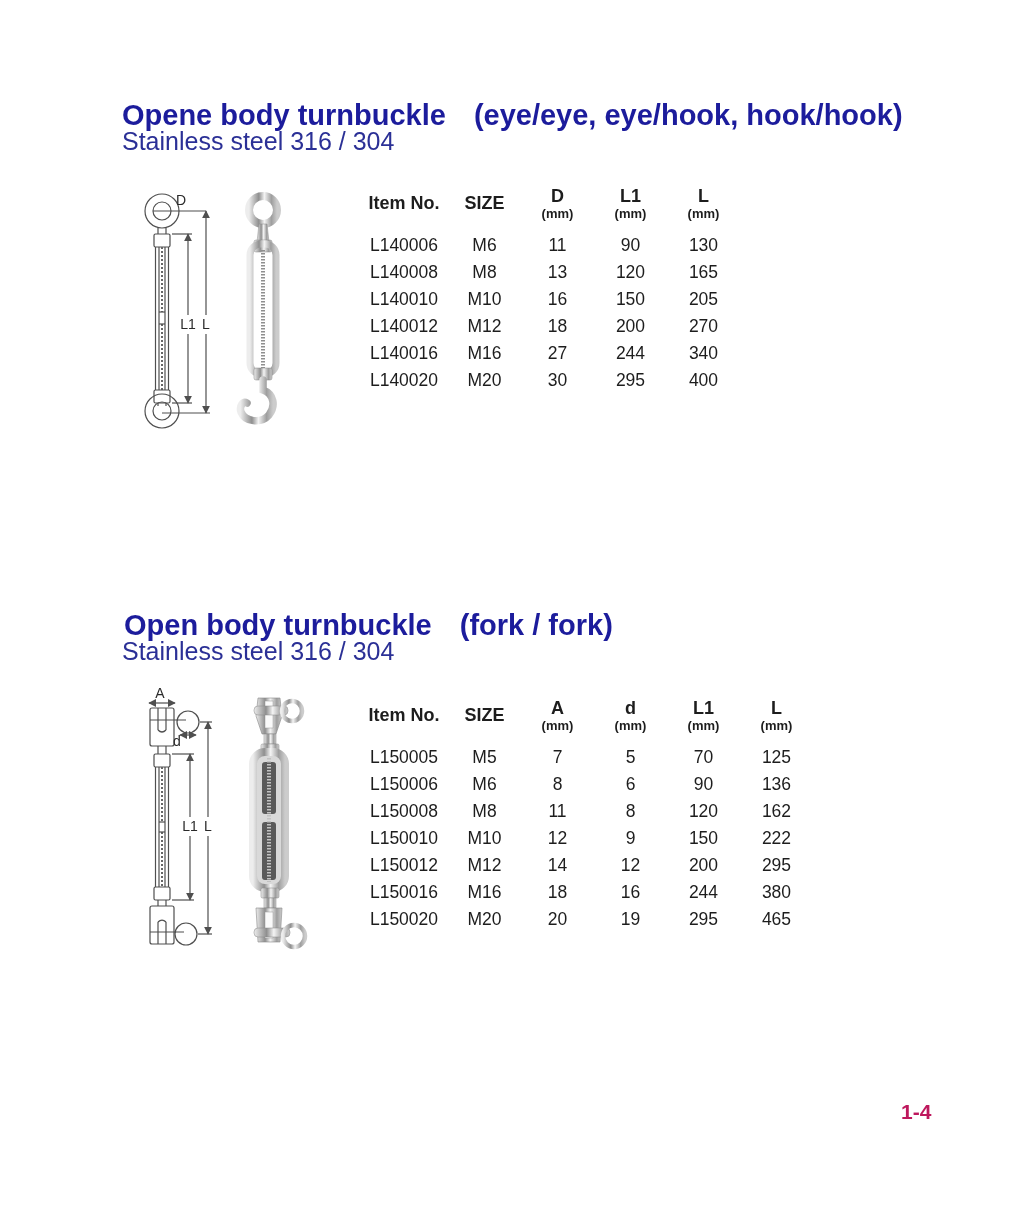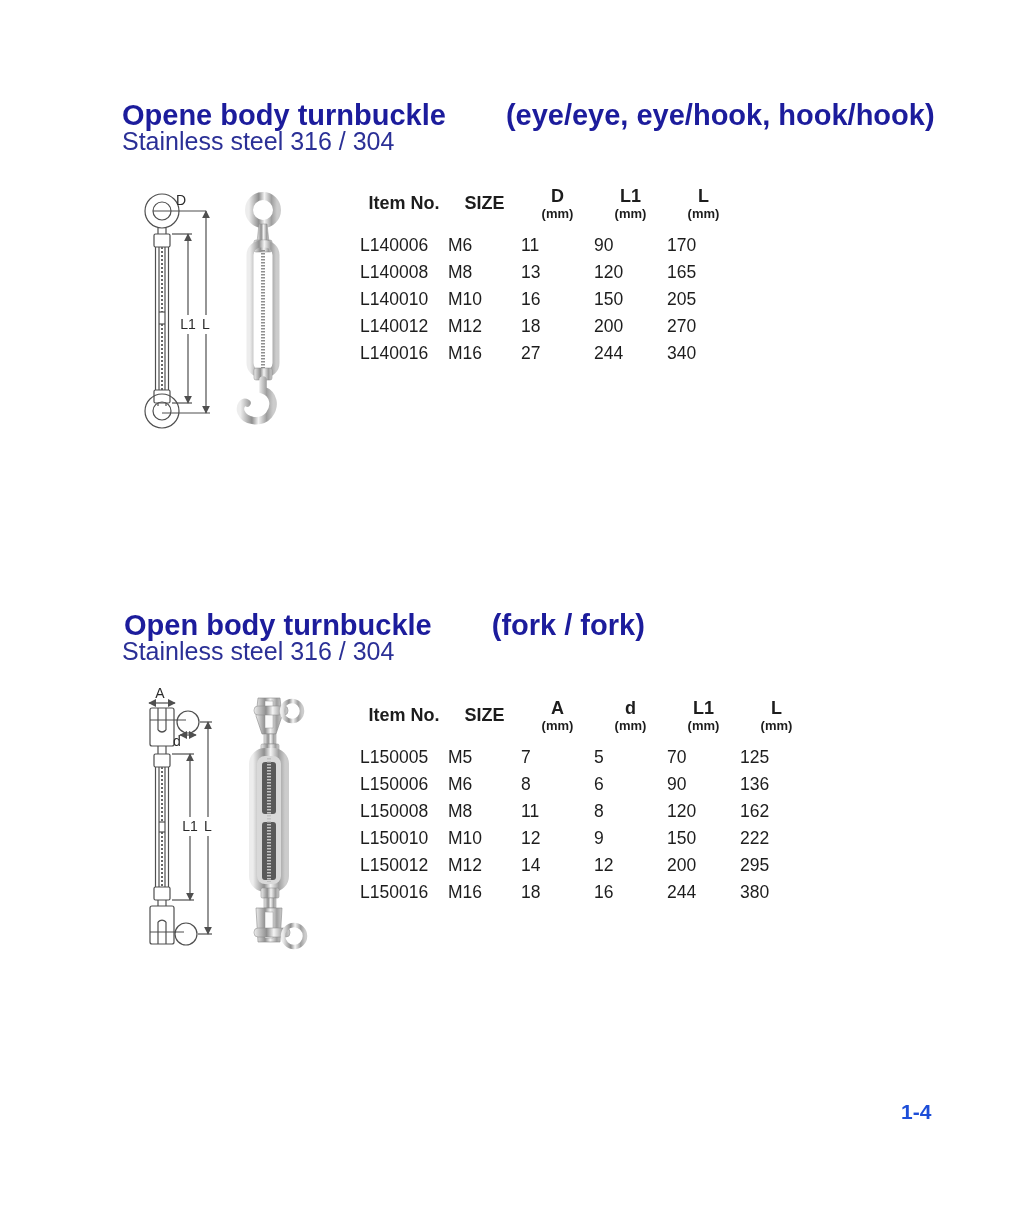--- a/index.html
+++ b/index.html
@@ -13,21 +13,21 @@
     position: relative;
     width: 1024px;
     height: 1205px;
     background: #ffffff;
     font-family: "Liberation Sans", sans-serif;
     overflow: hidden;
   }
   .heading {
     position: absolute;
     display: flex;
-    gap: 60px;
+    gap: 28px;
     font-weight: bold;
     font-size: 29px;
     color: var(--heading);
     white-space: nowrap;
   }
   .h1 { left: 122px; top: 80px; }
   .h2 { left: 124px; top: 590px; }
   .subtitle {
     position: absolute;
     font-size: 25px;
@@ -46,20 +46,21 @@
     font-family: "Liberation Sans", sans-serif;
     font-size: 14px;
     fill: #2a2a2a;
   }
   .drawline { stroke: #4f4f4f; stroke-width: 1.2; fill: none; }
 
   .spec-table {
     position: absolute;
     border-collapse: collapse;
     table-layout: fixed;
+    text-align: center;
     color: var(--table-text);
     font-size: 17.5px;
   }
   .t1 { left: 360px; top: 176px; }
   .t2 { left: 360px; top: 688px; }
   .spec-table th, .spec-table td { padding: 0; }
   .spec-table thead th {
     font-weight: bold;
     height: 56px;
     vertical-align: middle;
@@ -69,21 +70,21 @@
   .col-label { font-size: 18px; font-weight: 700; line-height: 1.2; }
   .col-unit  { font-size: 13px; font-weight: 700; line-height: 1.15; }
   .spec-table tbody td { height: 27px; }
 
   .page-number {
     position: absolute;
     left: 901px;
     top: 1100px;
     font-size: 21px;
     font-weight: bold;
-    color: #1d4ed8;
+    color: #be185d;
   }
 </style>
 </head>
 <body>
 
 <div class="page">
 
   <h1 class="heading h1">
     <span>Opene body turnbuckle</span>
     <span>(eye/eye, eye/hook, hook/hook)</span>
@@ -174,21 +175,21 @@
             <div class="col-unit">(mm)</div>
           </th>
         </tr>
       </thead>
     <tbody>
         <tr>
           <td>L140006</td>
           <td>M6</td>
           <td>11</td>
           <td>90</td>
-          <td>170</td>
+          <td>130</td>
         </tr>
         <tr>
           <td>L140008</td>
           <td>M8</td>
           <td>13</td>
           <td>120</td>
           <td>165</td>
         </tr>
         <tr>
           <td>L140010</td>
@@ -203,20 +204,27 @@
           <td>18</td>
           <td>200</td>
           <td>270</td>
         </tr>
         <tr>
           <td>L140016</td>
           <td>M16</td>
           <td>27</td>
           <td>244</td>
           <td>340</td>
+        </tr>
+        <tr>
+          <td>L140020</td>
+          <td>M20</td>
+          <td>30</td>
+          <td>295</td>
+          <td>400</td>
         </tr>
       </tbody>
   </table>
 
   <h1 class="heading h2">
     <span>Open body turnbuckle</span>
     <span>(fork / fork)</span>
   </h1>
   <div class="subtitle sub2">Stainless steel 316 / 304</div>
 
@@ -371,17 +379,25 @@
           <td>295</td>
         </tr>
         <tr>
           <td>L150016</td>
           <td>M16</td>
           <td>18</td>
           <td>16</td>
           <td>244</td>
           <td>380</td>
         </tr>
+        <tr>
+          <td>L150020</td>
+          <td>M20</td>
+          <td>20</td>
+          <td>19</td>
+          <td>295</td>
+          <td>465</td>
+        </tr>
       </tbody>
   </table>
 
   <div class="page-number">1-4</div>
 </div>
 
 </body></html>

